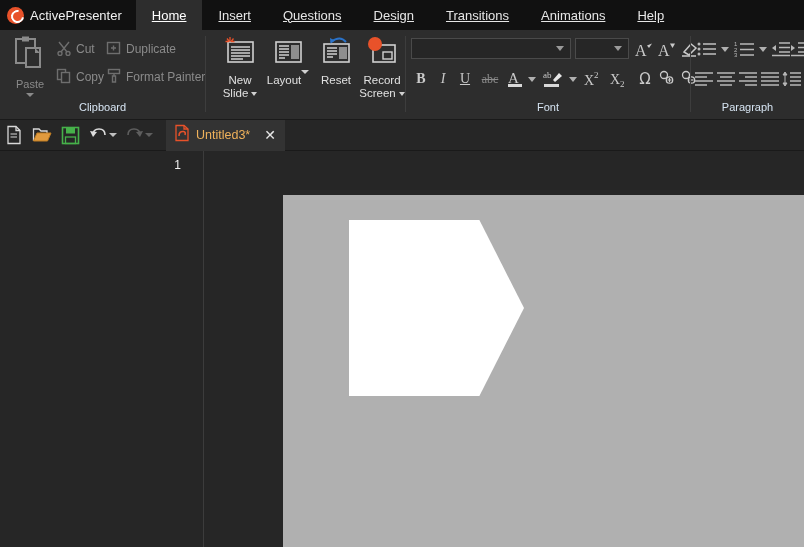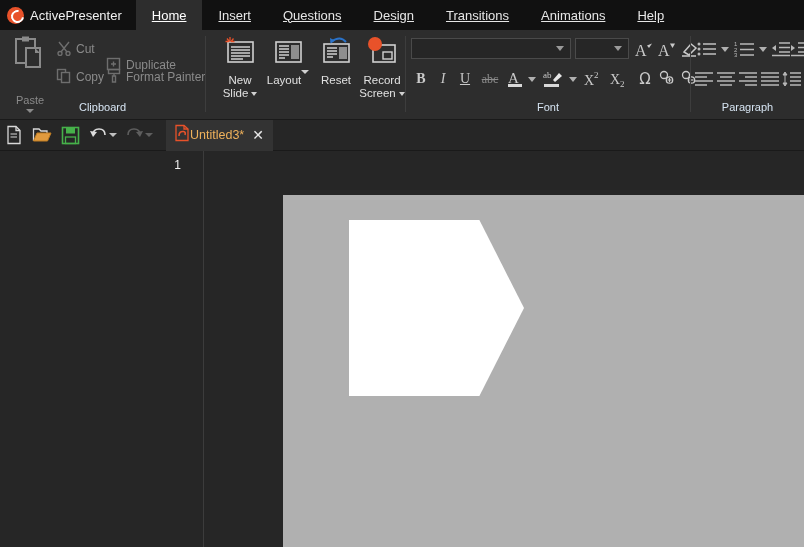--- a/index.html
+++ b/index.html
@@ -58,21 +58,21 @@
   .rsep {
     position: absolute; top: 6px; height: 76px; width: 1px; background: #3d3d3d;
   }
 
   
   #grp-clipboard { left: 0; width: 205px; }
   .paste-btn {
     position: absolute; left: 8px; top: 6px; width: 44px; height: 72px;
     display: flex; flex-direction: column; align-items: center;
   }
-  .paste-label { color: #8a8a8a; font-size: 11px; margin-top: 16px; }
+  .paste-label { color: #8a8a8a; font-size: 11px; margin-top: 0; }
   .paste-caret {
     width: 0; height: 0; margin-top: 3px;
     border-left: 4px solid transparent; border-right: 4px solid transparent;
     border-top: 4px solid #8a8a8a;
   }
   .clip-item {
     position: absolute; display: flex; align-items: center; gap: 4px;
     color: #8a8a8a; font-size: 12px; height: 22px; white-space: nowrap;
   }
 
@@ -134,21 +134,21 @@
     display: flex; align-items: center; justify-content: center;
   }
   .qa-caret {
     width: 0; height: 0; margin-left: -3px; margin-right: 3px;
     border-left: 4px solid transparent; border-right: 4px solid transparent;
     border-top: 4px solid #c0c0c0;
   }
   .qa-caret.dim { border-top-color: #5e5e5e; }
   .qa-gap { width: 10px; }
   .doc-tab {
-    height: 31px; display: flex; align-items: center; 
+    height: 31px; display: flex; align-items: center; gap: 6px;
     padding: 0 9px 0 8px; background: #333333;
   }
   .doc-tab .name { color: #f0b25b; font-size: 12.5px; white-space: nowrap; }
   .doc-close {
     color: #e8e8e8; font-size: 14px; line-height: 1; margin-left: 8px;
     font-family: "DejaVu Sans", sans-serif;
   }
 
   
   .sidebar {
@@ -248,21 +248,21 @@
       <span>
         <svg width="16" height="16" viewBox="0 0 16 16">
           <path d="M3 2 L11 12 M13 2 L5 12" stroke="#6e6e6e" stroke-width="1.4" fill="none"></path>
           <circle cx="4" cy="13.5" r="2" fill="none" stroke="#6e6e6e" stroke-width="1.4"></circle>
           <circle cx="12" cy="13.5" r="2" fill="none" stroke="#6e6e6e" stroke-width="1.4"></circle>
         </svg>
       </span>
       <span>Cut</span>
     </div>
 
-    <div class="clip-item" style="left:106px; top:24px;">
+    <div class="clip-item" style="left:106px; top:8px;">
       <span>
         <svg width="16" height="16" viewBox="0 0 16 16">
           <rect x="1.5" y="2.5" width="12" height="11" fill="none" stroke="#6e6e6e" stroke-width="1.4"></rect>
           <path d="M7.5 5.5 V10.5 M5 8 H10" stroke="#6e6e6e" stroke-width="1.4"></path>
         </svg>
       </span>
       <span>Duplicate</span>
     </div>
 
     <div class="clip-item" style="left:56px; top:36px;">

